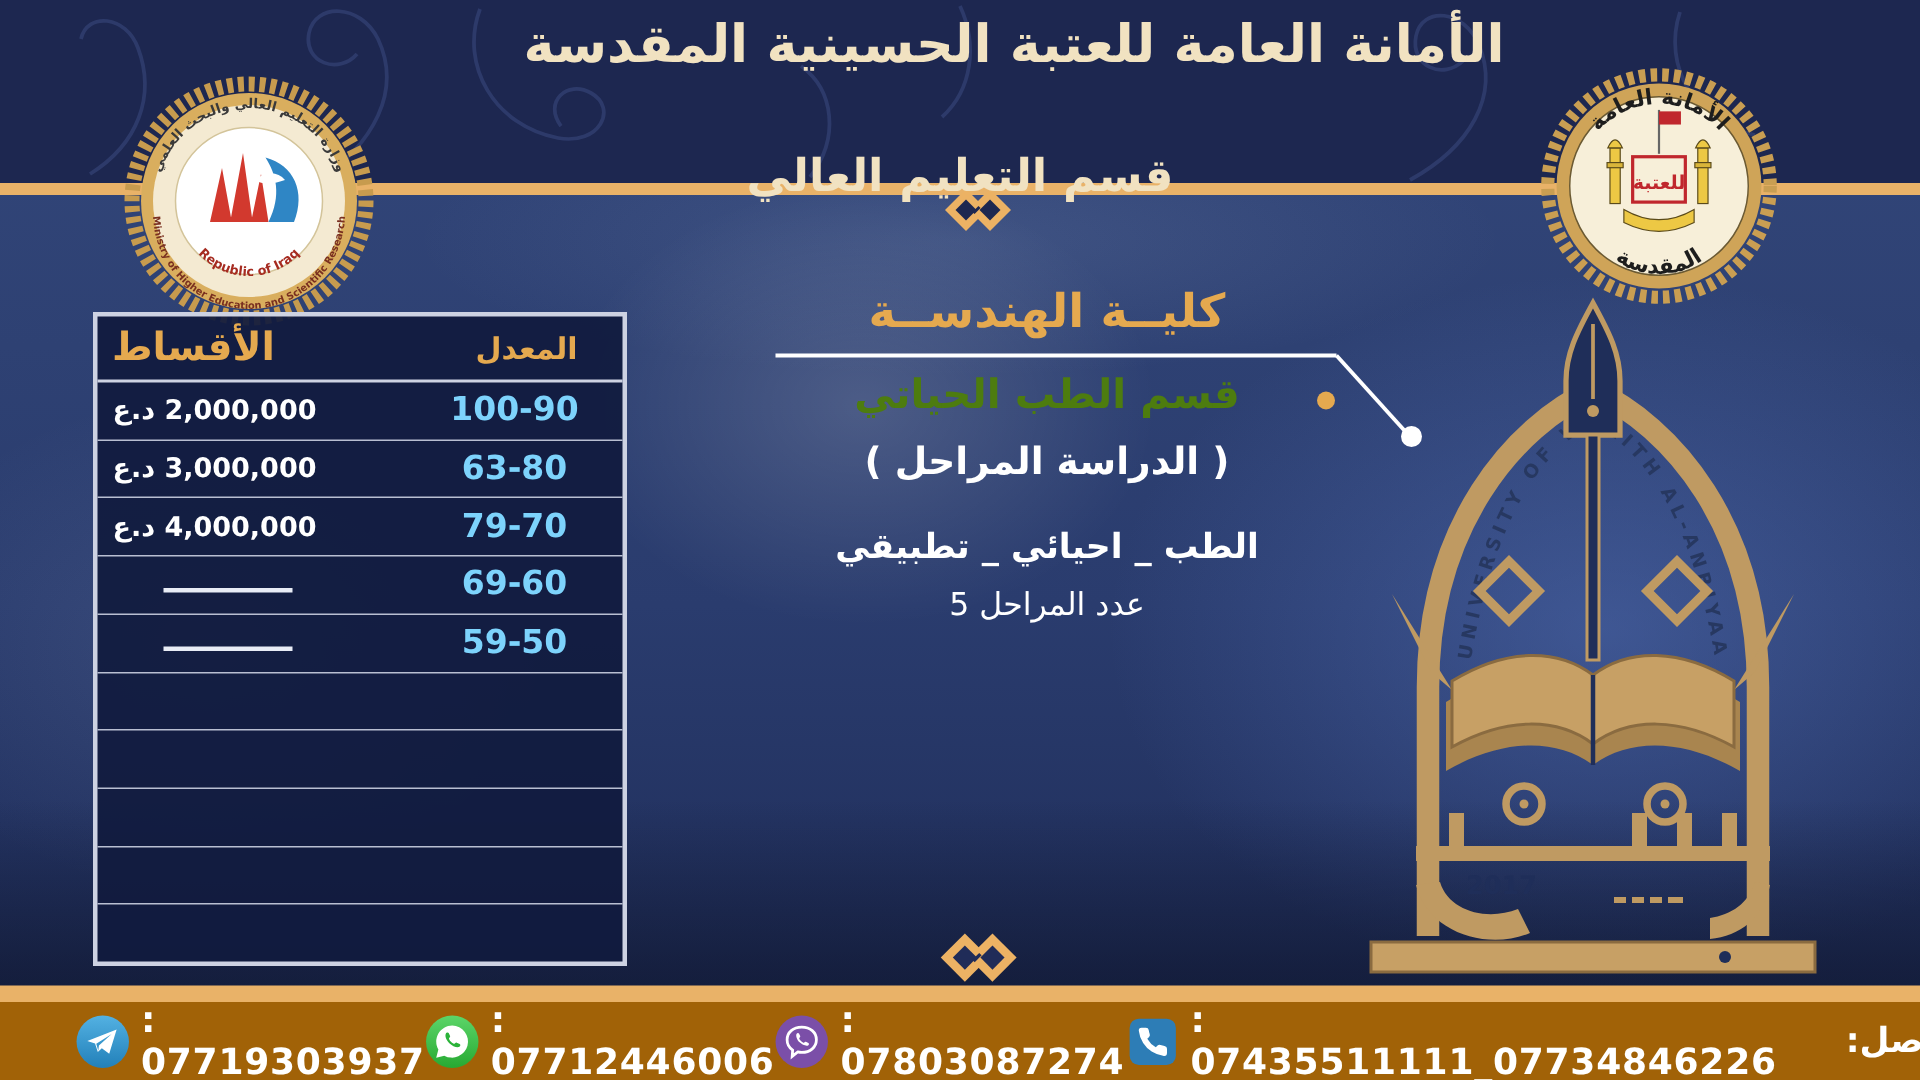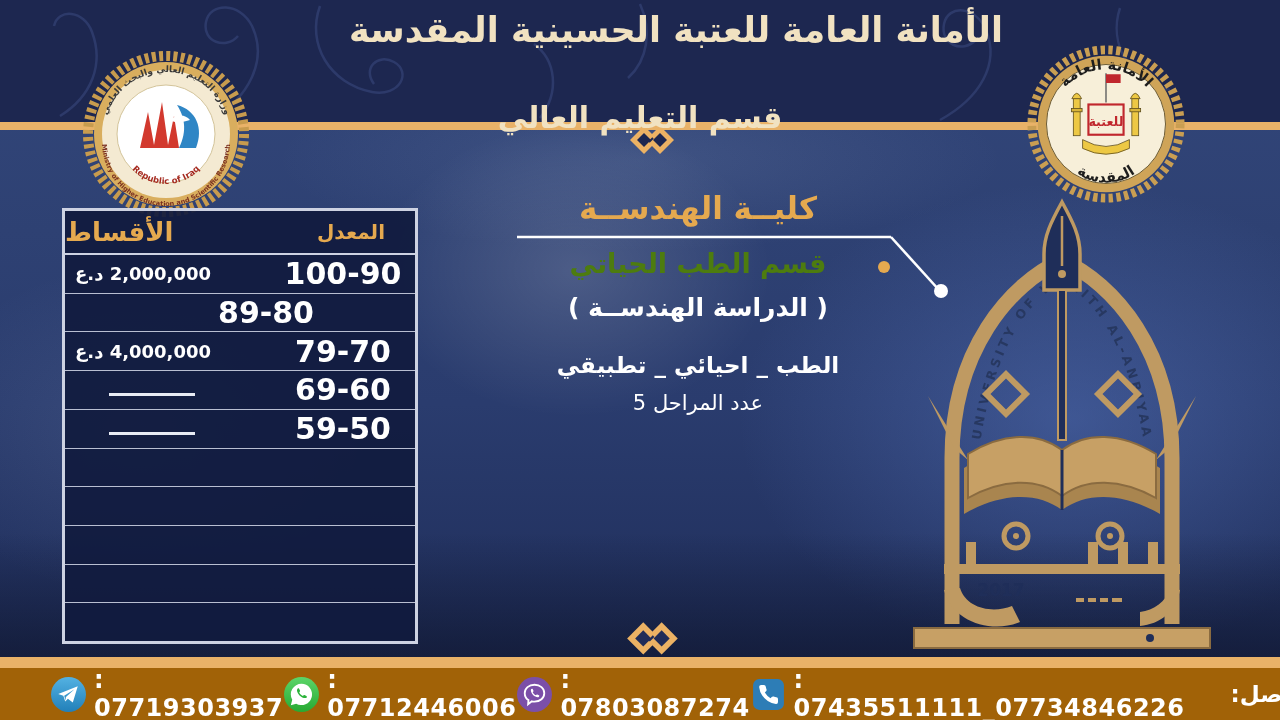--- a/index.html
+++ b/index.html
@@ -36,24 +36,24 @@
   .stages{position:absolute;top:391px;width:100%;color:#ffffff;font-size:21px;font-weight:normal;}
   
   .fees-table{position:absolute;left:62px;top:208px;width:356px;height:436px;z-index:3;
     background:rgba(17,27,62,.93);border:3px solid #cdd2e2;box-sizing:border-box;
     display:flex;flex-direction:column;direction:rtl;}
   .t-header{height:42px;display:flex;align-items:center;border-bottom:2px solid #cdd2e2;}
   .t-body{flex:1;display:flex;flex-direction:column;}
   .trow{flex:1;display:flex;align-items:center;border-bottom:1.6px solid #b9bfd2;}
   .trow:last-child{border-bottom:none;}
   .cell{flex:1;}
-  .avg{color:#ffffff;font-size:30px;font-weight:bold;text-align:center;padding-left:52px;}
+  .avg{color:#7dd3fc;font-size:22px;font-weight:bold;text-align:center;padding-left:52px;}
   .t-header .avg{color:#e5a94f;font-size:20px;padding-left:52px;}
   .ins{color:#fff;font-size:18px;font-weight:bold;text-align:left;padding-left:10px;direction:rtl;}
-  .t-header .ins{color:#e5a94f;font-size:26px;font-weight:bold;text-align:left;padding-right:42px;padding-left:0;}
+  .t-header .ins{color:#e5a94f;font-size:26px;font-weight:bold;text-align:center;padding-right:42px;padding-left:0;}
   .dash{display:inline-block;width:86px;height:0;border-top:3px solid #e8ecf5;margin-left:34px;}
   
   .decor{position:absolute;inset:0;z-index:2;pointer-events:none;}
   
   .gold-strip{position:absolute;top:657px;left:0;width:100%;height:11px;background:#e9b268;z-index:4;}
   .contact{position:absolute;top:668px;left:0;right:0;height:52px;z-index:4;background:#a16207;
     display:flex;align-items:center;justify-content:space-between;
     padding:0 34px 0 50px;box-sizing:border-box;direction:ltr;}
   .c-items{display:flex;flex:1;justify-content:space-between;margin-right:46px;}
   .c-item{display:flex;align-items:center;gap:7px;}
@@ -173,37 +173,38 @@
       <rect x="224" y="406" width="10" height="4" fill="#bf9a62"></rect>
     </g>
     <rect x="26" y="436" width="296" height="20" fill="#c7a065" stroke="#8a6b40" stroke-width="2"></rect>
     <circle cx="262" cy="446" r="4" fill="#1f2e59"></circle>
     <text x="113" y="404" font-size="17" font-weight="bold" fill="#1f2e59" text-anchor="middle">2017</text>
   </svg>
 
   <div class="info">
     <div class="college">كليــة الهندســة</div>
     <div class="department">قسم الطب الحياتي</div>
-    <div class="shift">( الدراسة الهندســة )</div>
+    <div class="shift">( الدراسة المراحل )</div>
     <div class="branches">الطب _ احيائي _ تطبيقي</div>
     <div class="stages">عدد المراحل 5</div>
   </div>
 
   <div class="fees-table">
     <div class="t-header">
       <div class="cell avg">المعدل</div>
       <div class="cell ins">الأقساط</div>
     </div>
     <div class="t-body">
         <div class="trow">
           <div class="cell avg">100-90</div>
           <div class="cell ins">2,000,000 د.ع</div>
         </div>
         <div class="trow">
-          <div class="cell avg">89-80</div>
+          <div class="cell avg">63-80</div>
+          <div class="cell ins">3,000,000 د.ع</div>
         </div>
         <div class="trow">
           <div class="cell avg">79-70</div>
           <div class="cell ins">4,000,000 د.ع</div>
         </div>
         <div class="trow">
           <div class="cell avg">69-60</div>
           <div class="cell ins"><span class="dash"></span></div>
         </div>
         <div class="trow">

